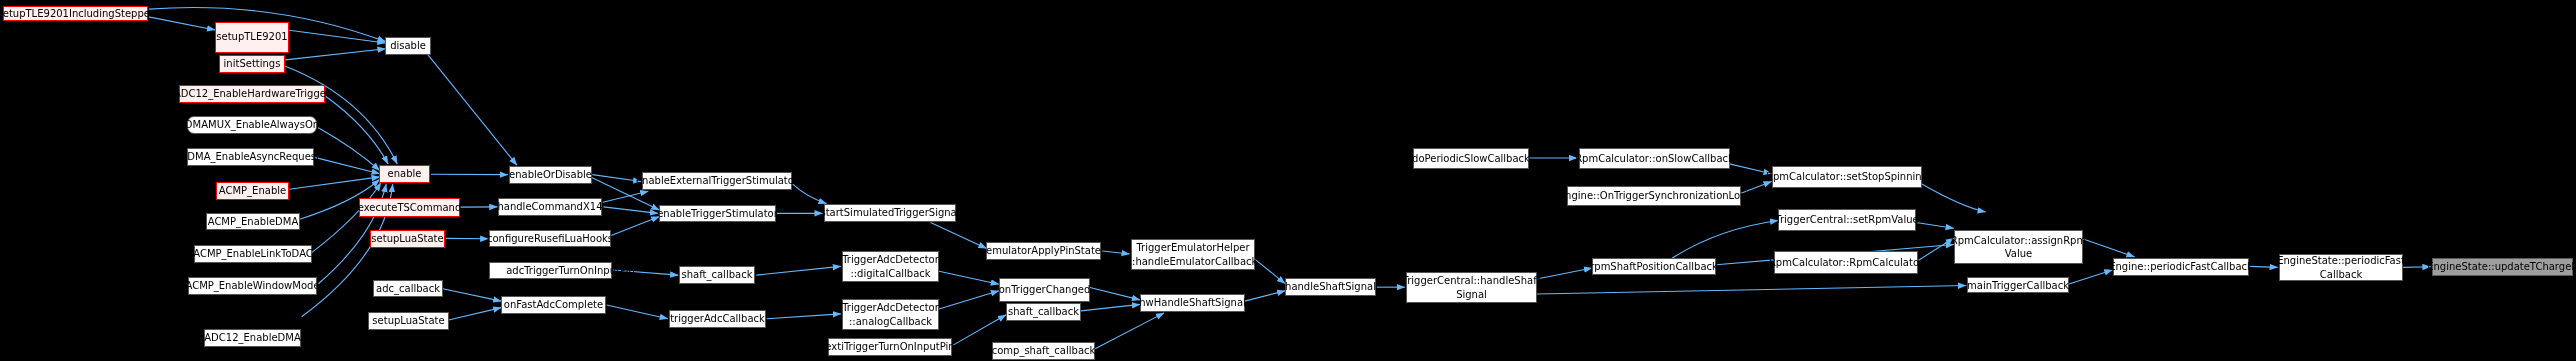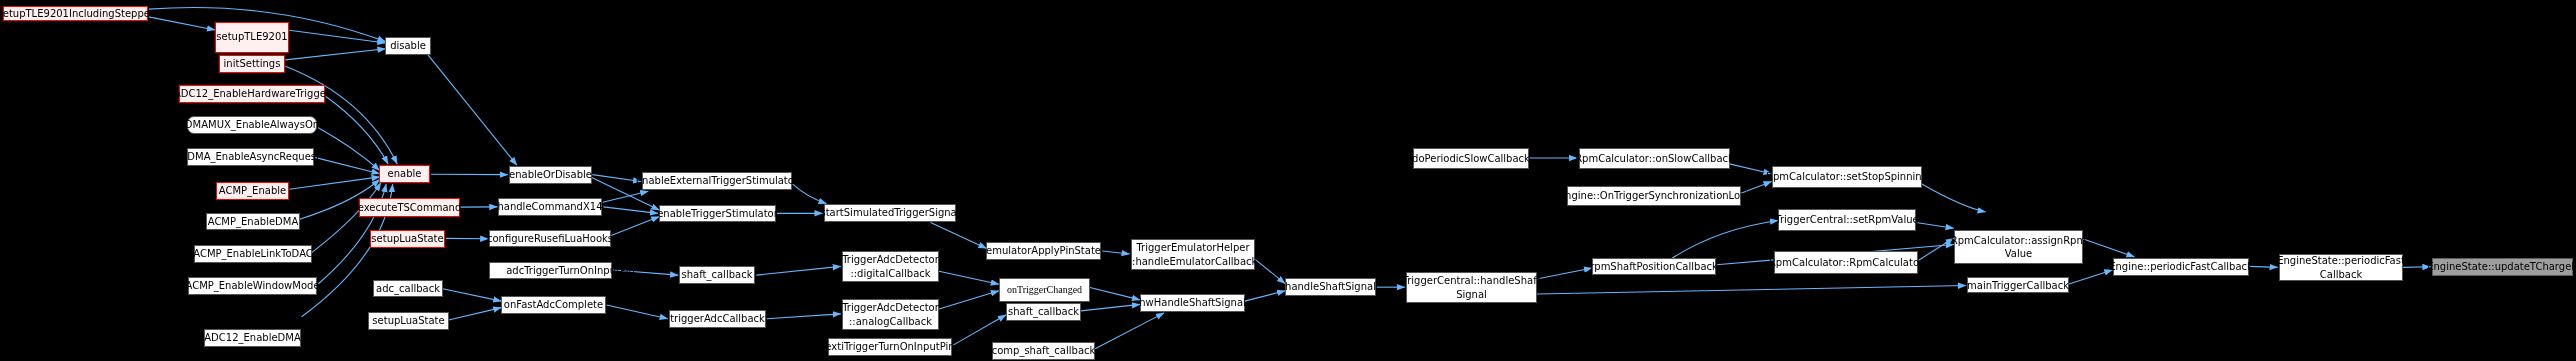--- a/index.html
+++ b/index.html
@@ -173,21 +173,21 @@
     <div class="node normal" style="left: 842px; top: 299px; width: 97px; height: 31px;">
       <span>TriggerAdcDetector</span>
       <span>::analogCallback</span>
     </div>
     <div class="node normal" style="left: 828px; top: 338px; width: 124px; height: 18px;">
       <span>extiTriggerTurnOnInputPin</span>
     </div>
     <div class="node normal" style="left: 986px; top: 242px; width: 115px; height: 18px;">
       <span>emulatorApplyPinState</span>
     </div>
-    <div class="node normal" style="left: 999px; top: 278px; width: 91px; height: 24px; font-family: Liberation Serif, serif;">
+    <div class="node normal" style="left: 999px; top: 278px; width: 91px; height: 24px;">
       <span>onTriggerChanged</span>
     </div>
     <div class="node normal" style="left: 1006px; top: 303px; width: 75px; height: 17.6px;">
       <span>shaft_callback</span>
     </div>
     <div class="node normal" style="left: 992px; top: 342px; width: 103px; height: 17.6px;">
       <span>comp_shaft_callback</span>
     </div>
     <div class="node normal" style="left: 1131px; top: 239px; width: 124px; height: 31px;">
       <span>TriggerEmulatorHelper</span>

